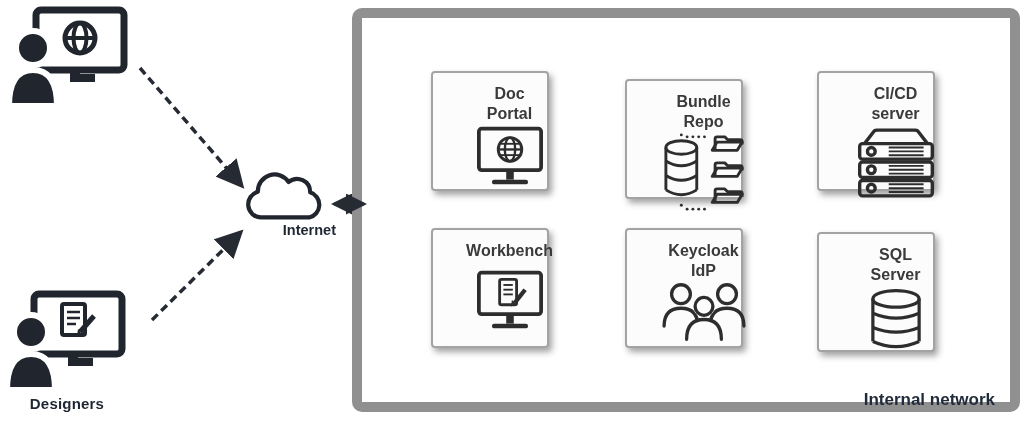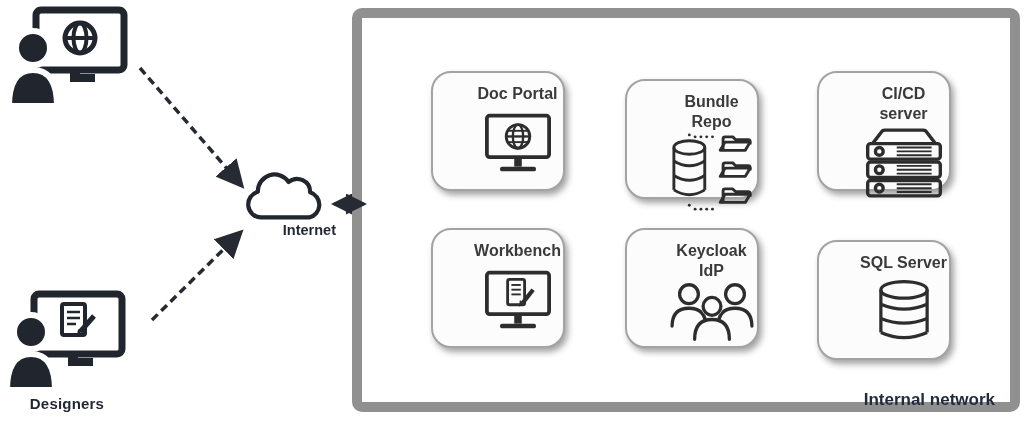--- a/index.html
+++ b/index.html
@@ -22,32 +22,32 @@
   
   .boundary{
     position:absolute;left:352px;top:8px;width:668px;height:404px;
     border:10px solid #909090;border-radius:10px;box-sizing:border-box;background:transparent;
   }
   .boundary-label{
     position:absolute;right:16px;bottom:8px;font-size:17px;font-weight:700;color:#1f2a3a;
   }
   
   .card{
-    position:absolute;width:134px;height:120px;box-sizing:border-box;
-    background:#fcfcfc;border:2.5px solid #a3a3a3;border-radius:20px;
+    position:absolute;width:118px;height:120px;box-sizing:border-box;
+    background:#fcfcfc;border:2.5px solid #a3a3a3;border-radius:4px;
     box-shadow:3px 4px 6px rgba(50,50,50,.45);
     display:flex;flex-direction:column;align-items:center;padding-left:39px;
   }
   .card-title{
     margin-top:11px;font-size:16px;font-weight:600;color:#3a3a3a;text-align:center;
     line-height:1.25;white-space:pre-line;
   }
   .card-iconbox{flex:1;display:flex;align-items:center;justify-content:center;padding-bottom:6px;}
   .pos-c0{left:431px;top:71px;}  .pos-c1{left:625px;top:79px;}  .pos-c2{left:817px;top:71px;}
-  .pos-c3{left:431px;top:228px;} .pos-c4{left:625px;top:228px;} .pos-c5{left:817px;top:240px;}
+  .pos-c3{left:431px;top:228px;} .pos-c4{left:625px;top:228px;} .pos-c5{left:817px;top:232px;}
   svg{display:block;}
 </style>
 </head>
 <body>
 
 <div class="canvas">
 
   <div class="actor actor-consumers">
     <svg width="130" height="105" viewBox="0 0 130 105">
       <rect x="32" y="6" width="88" height="60" rx="5" fill="#ffffff" stroke="#21262e" stroke-width="7"></rect>

